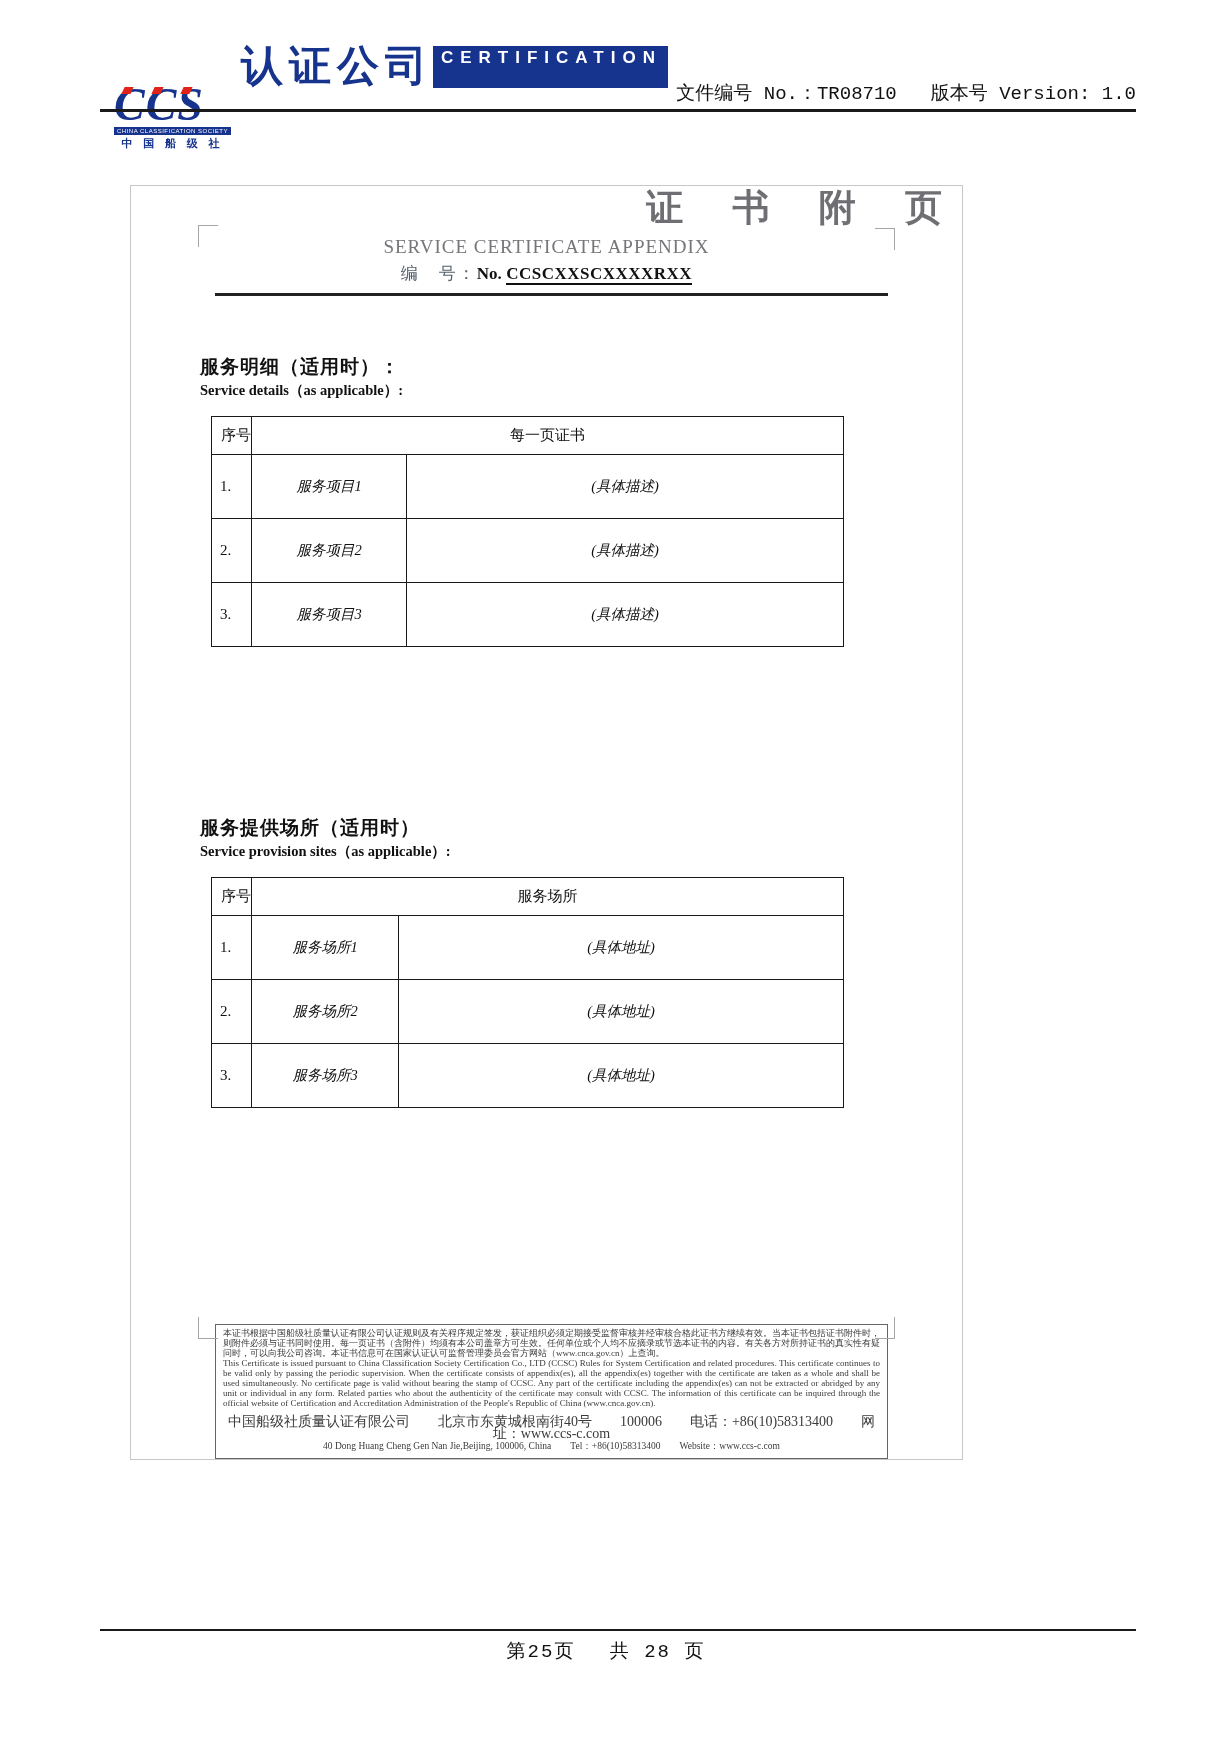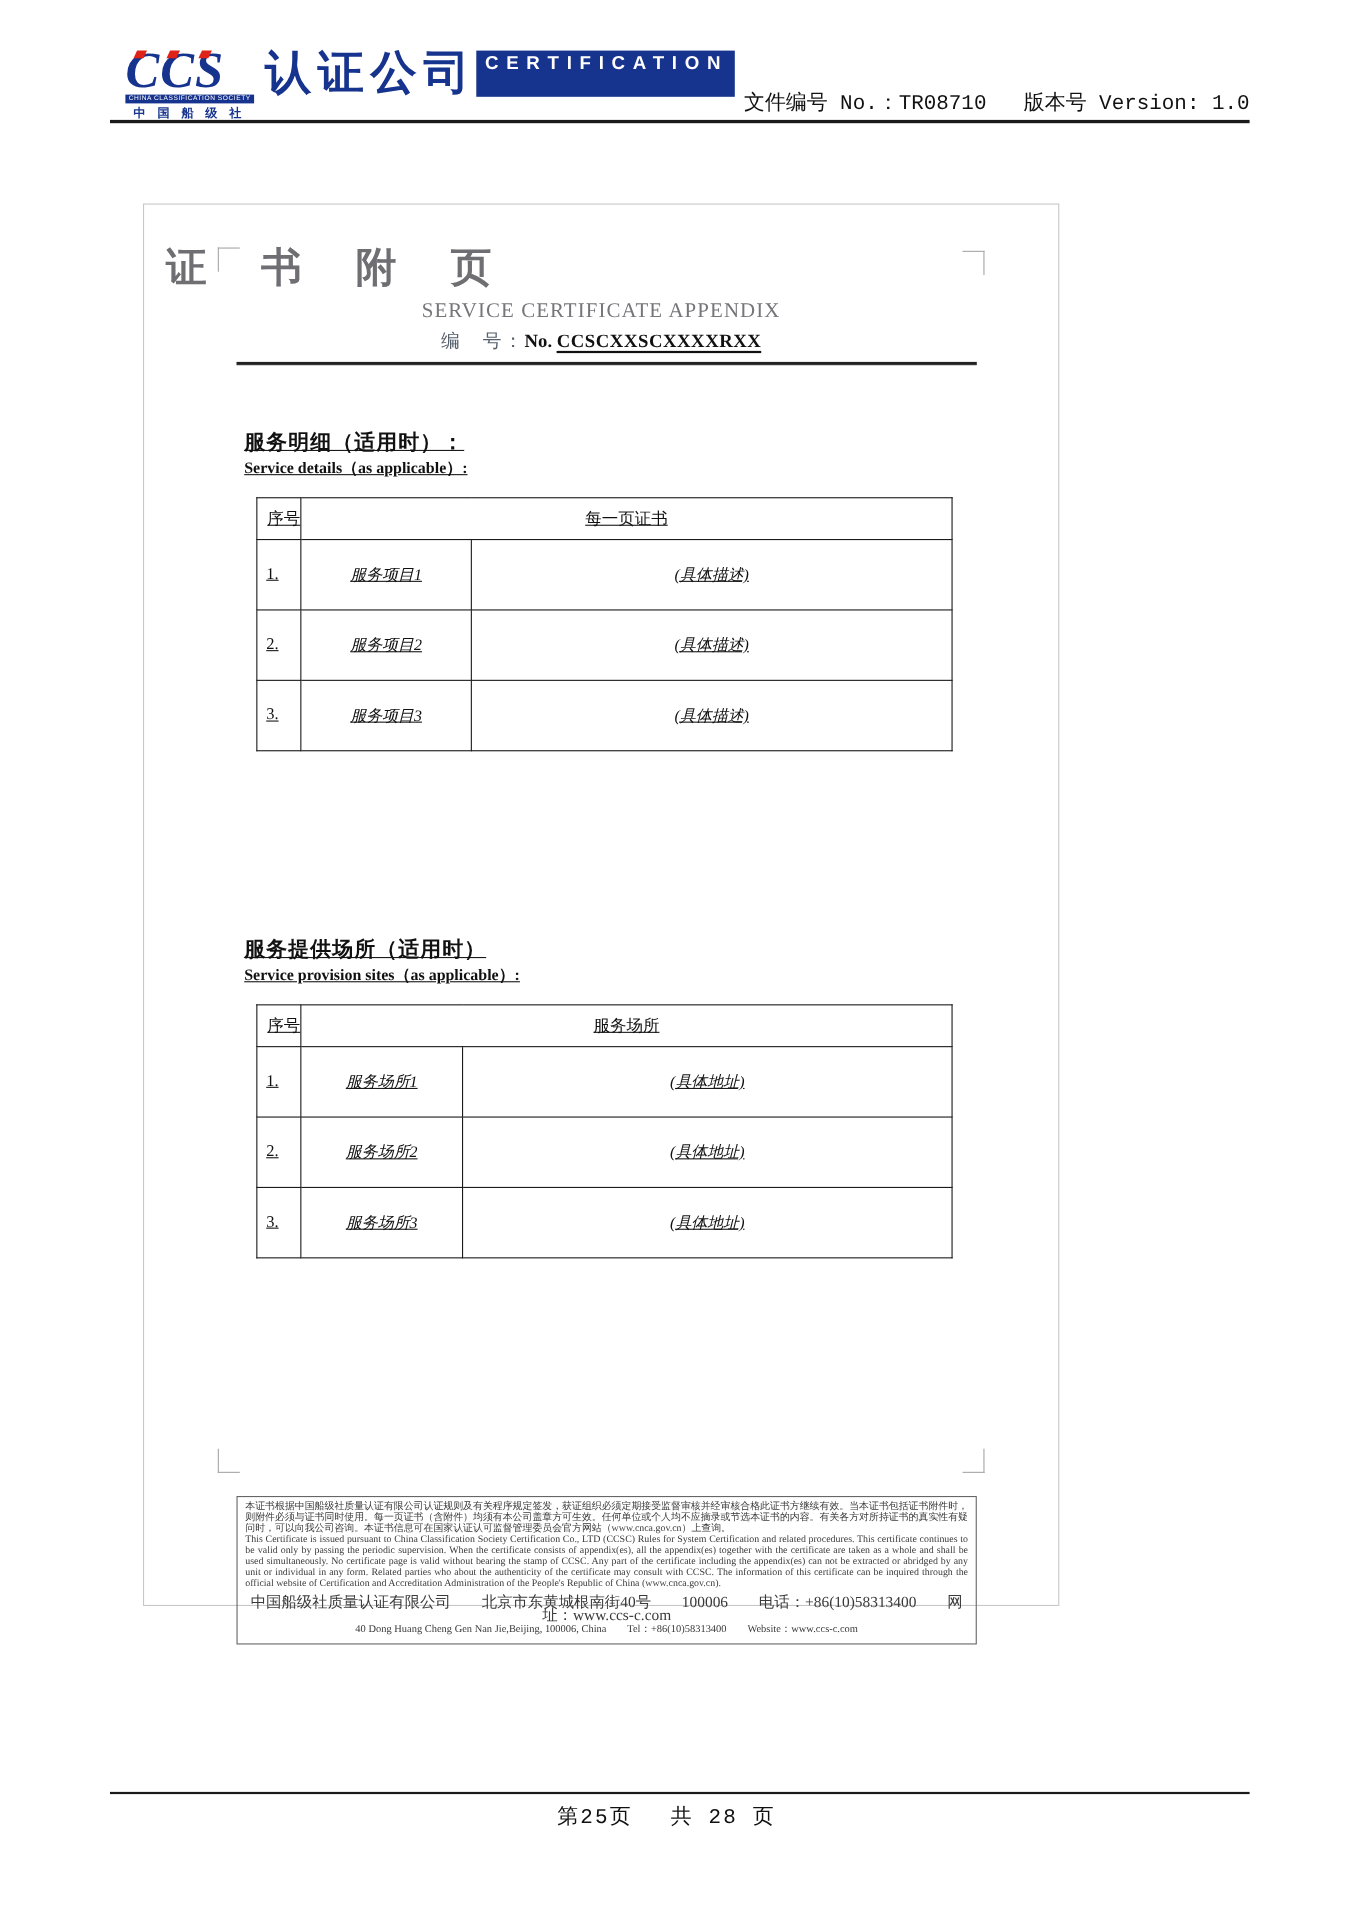--- a/index.html
+++ b/index.html
@@ -12,21 +12,21 @@
   }
 
   
   .top-header { position: absolute; top: 0; left: 0; width: 1232px; height: 112px; }
   .header-rule { position: absolute; top: 109px; left: 100px; width: 1036px; height: 3px; background: #1a1a1a; }
 
   .logo { position: absolute; top: 44px; left: 114px; display: flex; align-items: flex-start; }
   .logo-ccs-col { display: flex; flex-direction: column; margin-right: 10px; }
   .ccs-word {
     font-family: "Liberation Serif", serif; font-weight: bold; font-style: italic;
-    font-size: 46px; line-height: 40px; color: #16338e; letter-spacing: 1px; position: relative;
+    font-size: 46px; line-height: 40px; color: #16338e; letter-spacing: 1px; position: relative; margin-top: 41px;
   }
   .ccs-accent { position: absolute; width: 9px; height: 7px; background: #e02318; transform: skewX(-25deg); }
   .ccs-accent.a1 { left: 9px;  top: 2px; }
   .ccs-accent.a2 { left: 39px; top: 2px; }
   .ccs-accent.a3 { left: 68px; top: 2px; }
   .society-bar {
     background: #16338e; color: #ffffff; font-family: "Liberation Sans", sans-serif;
     font-size: 6px; letter-spacing: 0.5px; padding: 1px 3px; margin-top: 2px; white-space: nowrap; text-align: center;
   }
   .society-cn {
@@ -55,39 +55,39 @@
     position: absolute; left: 130px; top: 185px; width: 833px; height: 1275px;
     border: 1px solid #c7c7c7;
   }
   .corner { position: absolute; width: 20px; height: 22px; }
   .corner.tl { left: 67px;  top: 39px;    border-top: 1px solid #a6a6a6; border-left: 1px solid #a6a6a6; }
   .corner.tr { left: 744px; top: 42px;    border-top: 1px solid #a6a6a6; border-right: 1px solid #a6a6a6; }
   .corner.bl { left: 67px;  top: 1131px;  border-bottom: 1px solid #a6a6a6; border-left: 1px solid #a6a6a6; }
   .corner.br { left: 744px; top: 1131px;  border-bottom: 1px solid #a6a6a6; border-right: 1px solid #a6a6a6; }
 
   .cert-title {
-    margin-top: 36px; text-align: left;
+    text-align: right;
     font-size: 37px; font-weight: bold; color: #6e6e73;
     letter-spacing: 20px; text-indent: 20px; line-height: 44px;
   }
   .cert-subtitle {
     margin-top: 5px; text-align: center;
     font-size: 19px; color: #75757a; letter-spacing: 1px; line-height: 24px;
   }
   .cert-number-line { margin-top: 3px; text-align: center; font-size: 17px; line-height: 24px; }
   .cert-number-label { color: #55606c; letter-spacing: 2px; }
   .cert-number-prefix { color: #111; font-weight: bold; }
   .cert-number-value { color: #111; font-weight: bold; border-bottom: 2px solid #111; letter-spacing: 0.5px; }
 
   .double-rule {
     margin: 7px 0 0 84px; width: 673px; height: 3px;
     border-top: 2px solid #222; border-bottom: 1px solid #222;
   }
 
-  .section { margin-left: 91px; text-decoration: underline; }
+  .section { margin-left: 69px; }
   .section-1 { margin-top: 58px; }
   .section-2 { margin-top: 168px; }
   .section-heading-cn {
     font-family: "Liberation Sans", sans-serif;
     font-size: 19px; font-weight: bold; color: #111; line-height: 26px; letter-spacing: 1px;
   }
   .section-heading-en { font-size: 14.5px; font-weight: bold; color: #111; line-height: 20px; }
 
   table.svc-table {
     border-collapse: collapse; margin: 16px 0 0 11px;

